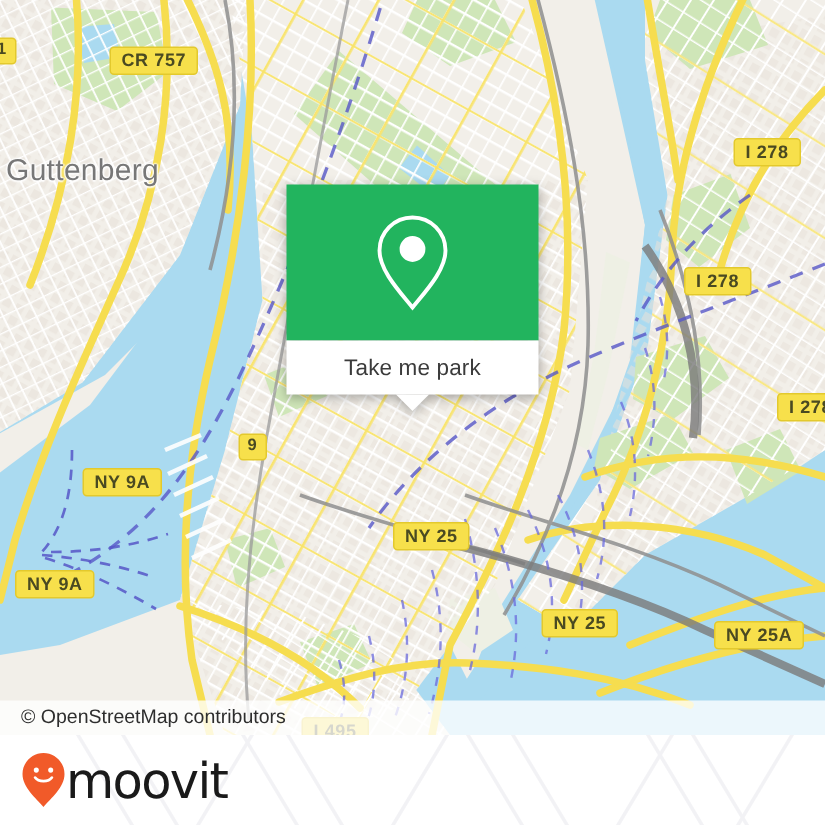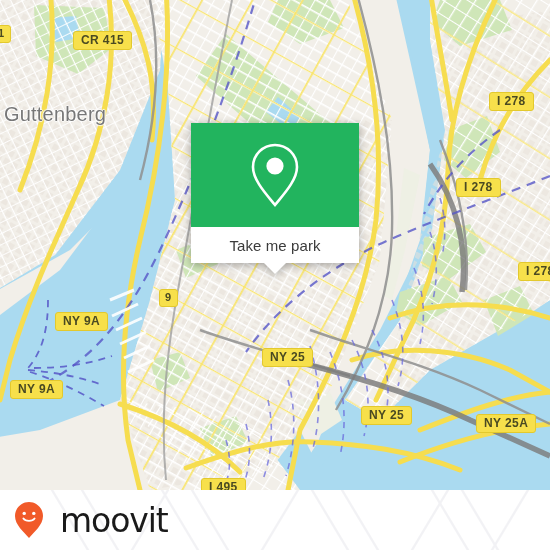--- a/index.html
+++ b/index.html
@@ -144,21 +144,21 @@
     color: #1d1d1d;
     font-size: 15.5px;
     line-height: 1.35;
     font-family: "Liberation Sans", sans-serif;
     padding-right: 4px;
   }
   #brand {
     flex: 0 0 auto;
     display: flex;
     align-items: center;
-    gap: 16px;
+    gap: 0;
     margin-right: 4px;
   }
   #brand-wordmark {
     color: #1a1a1a;
     font-size: 33px;
     line-height: 1;
     letter-spacing: -1.1px;
     font-family: "DejaVu Sans", sans-serif;
   }
 </style>
@@ -370,21 +370,21 @@
           <path d="M150,346 L124,358"></path>
             <path d="M154,360 L128,372"></path>
           <path d="M138,304 L112,316"></path>
             <path d="M134,290 L110,300"></path>
         </g>
       </g>
     </svg>
 
     <div id="shield-layer">
         <div class="shield small" style="left: -8px; top: 25px;">1</div>
-        <div class="shield" style="left: 73px; top: 31px;">CR 415</div>
+        <div class="shield" style="left: 73px; top: 31px;">CR 757</div>
         <div class="shield" style="left: 489px; top: 92px;">I 278</div>
         <div class="shield" style="left: 456px; top: 178px;">I 278</div>
         <div class="shield" style="left: 518px; top: 262px;">I 278</div>
         <div class="shield small" style="left: 159px; top: 289px;">9</div>
         <div class="shield" style="left: 55px; top: 312px;">NY 9A</div>
         <div class="shield" style="left: 10px; top: 380px;">NY 9A</div>
         <div class="shield" style="left: 262px; top: 348px;">NY 25</div>
         <div class="shield" style="left: 361px; top: 406px;">NY 25</div>
         <div class="shield" style="left: 476px; top: 414px;">NY 25A</div>
         <div class="shield" style="left: 201px; top: 478px;">I 495</div>
@@ -401,20 +401,21 @@
                    C36 55 50 40.5 50 27 C50 14.8 40.2 5 28 5 Z" fill="none" stroke="#ffffff" stroke-width="2.6"></path>
           <circle cx="28" cy="26" r="8.6" fill="#ffffff"></circle>
         </svg>
       </div>
       <div id="popup-footer">
         <span id="popup-footer-label">Take me park</span>
         <span id="popup-tail"></span>
       </div>
     </div>
 
+    <div id="attribution">© OpenStreetMap contributors</div>
   </div>
 
   <div id="footer">
     <svg id="footer-watermark" viewBox="0 0 550 80">
       <g stroke="#e9e9ee" stroke-width="2.4" fill="none">
         <path d="M40,-10 L100,90"></path>
           <path d="M70,-10 L130,90"></path>
         <path d="M150,-10 L210,90"></path>
           <path d="M180,-10 L240,90"></path>
         <path d="M300,-10 L360,90"></path>

